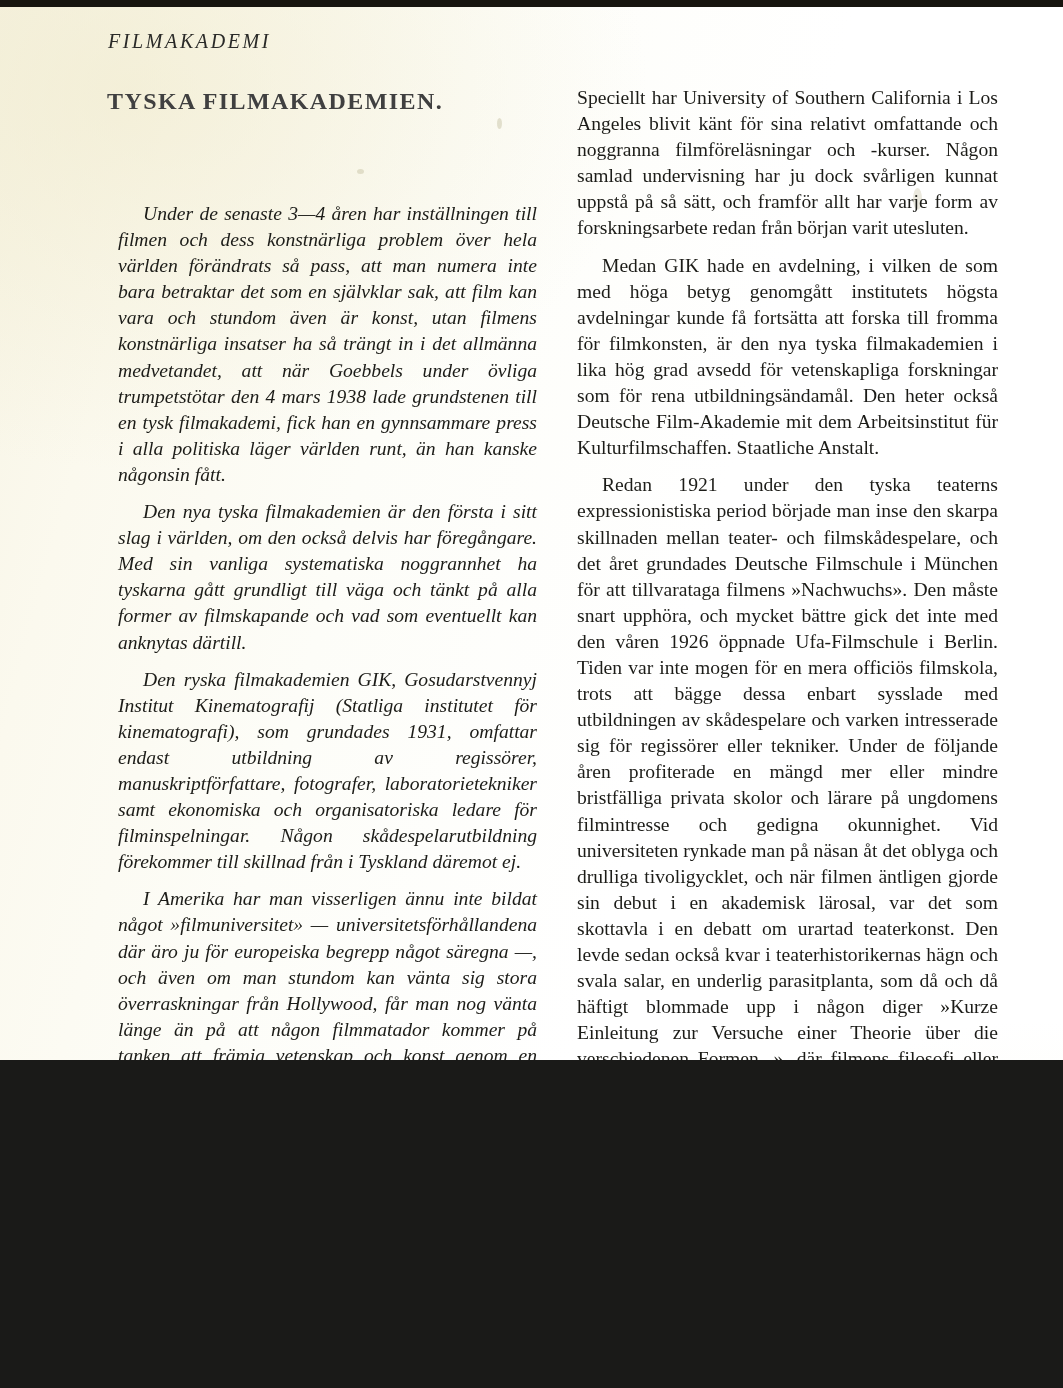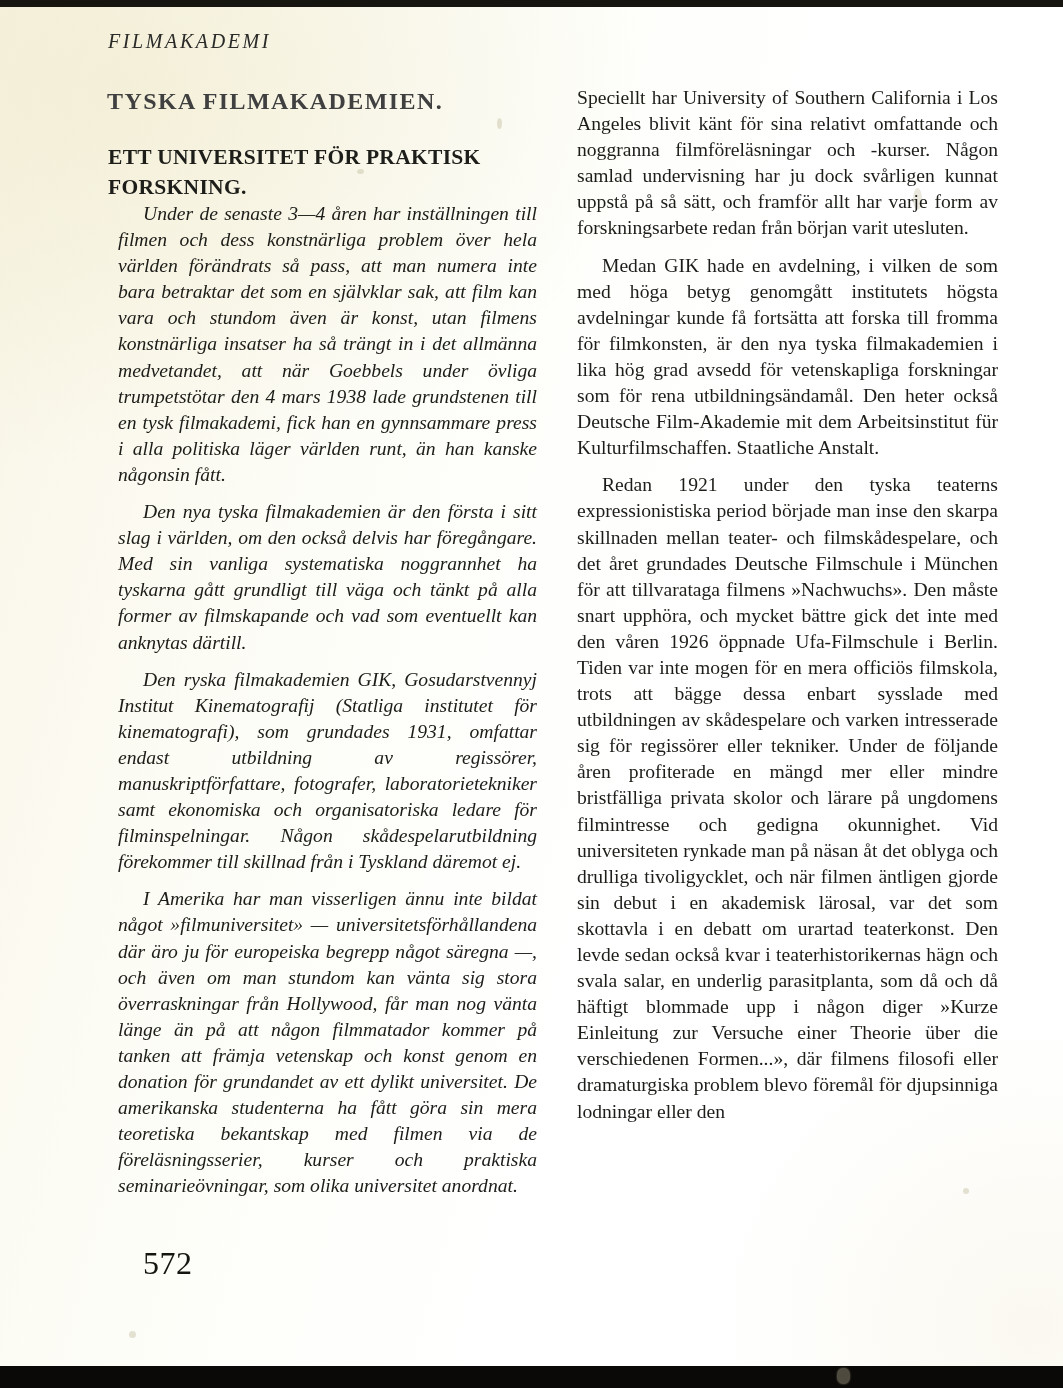--- a/index.html
+++ b/index.html
@@ -3,21 +3,21 @@
 <meta charset="utf-8">
 <style>
   html, body {
     margin: 0;
     padding: 0;
     background: #1a1a18;
   }
   .scan {
     position: relative;
     width: 1063px;
-    height: 1388px;
+    height: 1060px;
     background: #fdfdfb;
     overflow: hidden;
     font-family: "Liberation Serif", "DejaVu Serif", serif;
     color: #1a1a1a;
   }
   
   .bed-top {
     position: absolute;
     top: 0; left: 0;
     width: 1063px;
@@ -149,21 +149,20 @@
     <div class="blemish" style="left:497px; top:118px; width:5px; height:11px;"></div>
     <div class="blemish" style="left:357px; top:169px; width:7px; height:5px;"></div>
     <div class="blemish" style="left:913px; top:188px; width:9px; height:22px; background:rgba(206,200,172,.4);"></div>
     <div class="blemish" style="left:963px; top:1188px; width:6px; height:6px;"></div>
     <div class="blemish" style="left:129px; top:1331px; width:7px; height:7px;"></div>
 
     <div class="running-head">FILMAKADEMI</div>
 
     <h1 class="headline">TYSKA FILMAKADEMIEN.</h1>
 
-    <h2 class="subhead">ETT UNIVERSITET FÖR PRAKTISK FORSKNING.</h2>
 
     <div class="col col-left">
       <p>Under de senaste 3—4 åren har inställningen till filmen och dess konstnärliga problem över hela världen förändrats så pass, att man numera inte bara betraktar det som en självklar sak, att film kan vara och stundom även är konst, utan filmens konstnärliga insatser ha så trängt in i det allmänna medvetandet, att när Goebbels under övliga trumpetstötar den 4 mars 1938 lade grundstenen till en tysk filmakademi, fick han en gynnsammare press i alla politiska läger världen runt, än han kanske någonsin fått.</p>
       <p>Den nya tyska filmakademien är den första i sitt slag i världen, om den också delvis har föregångare.  Med sin vanliga systematiska noggrannhet ha tyskarna gått grundligt till väga och tänkt på alla former av filmskapande och vad som eventuellt kan anknytas därtill.</p>
       <p>Den ryska filmakademien GIK, Gosudarstvennyj Institut Kinematografij (Statliga institutet för kinematografi), som grundades 1931, omfattar endast utbildning av regissörer, manuskriptförfattare, fotografer, laboratorietekniker samt ekonomiska och organisatoriska ledare för filminspelningar. Någon skådespelarutbildning förekommer till skillnad från i Tyskland däremot ej.</p>
       <p>I Amerika har man visserligen ännu inte bildat något »filmuniversitet» — universitetsförhållandena där äro ju för europeiska begrepp något säregna —, och även om man stundom kan vänta sig stora överraskningar från Hollywood, får man nog vänta länge än på att någon filmmatador kommer på tanken att främja vetenskap och konst genom en donation för grundandet av ett dylikt universitet. De amerikanska studenterna ha fått göra sin mera teoretiska bekantskap med filmen via de föreläsningsserier, kurser och praktiska seminarieövningar, som olika universitet anordnat.</p>
     </div>
 
     <div class="col col-right">
       <p class="no-indent">Speciellt har University of Southern California i Los Angeles blivit känt för sina relativt omfattande och noggranna filmföreläsningar och -kurser. Någon samlad undervisning har ju dock svårligen kunnat uppstå på så sätt, och framför allt har varje form av forskningsarbete redan från början varit utesluten.</p>

